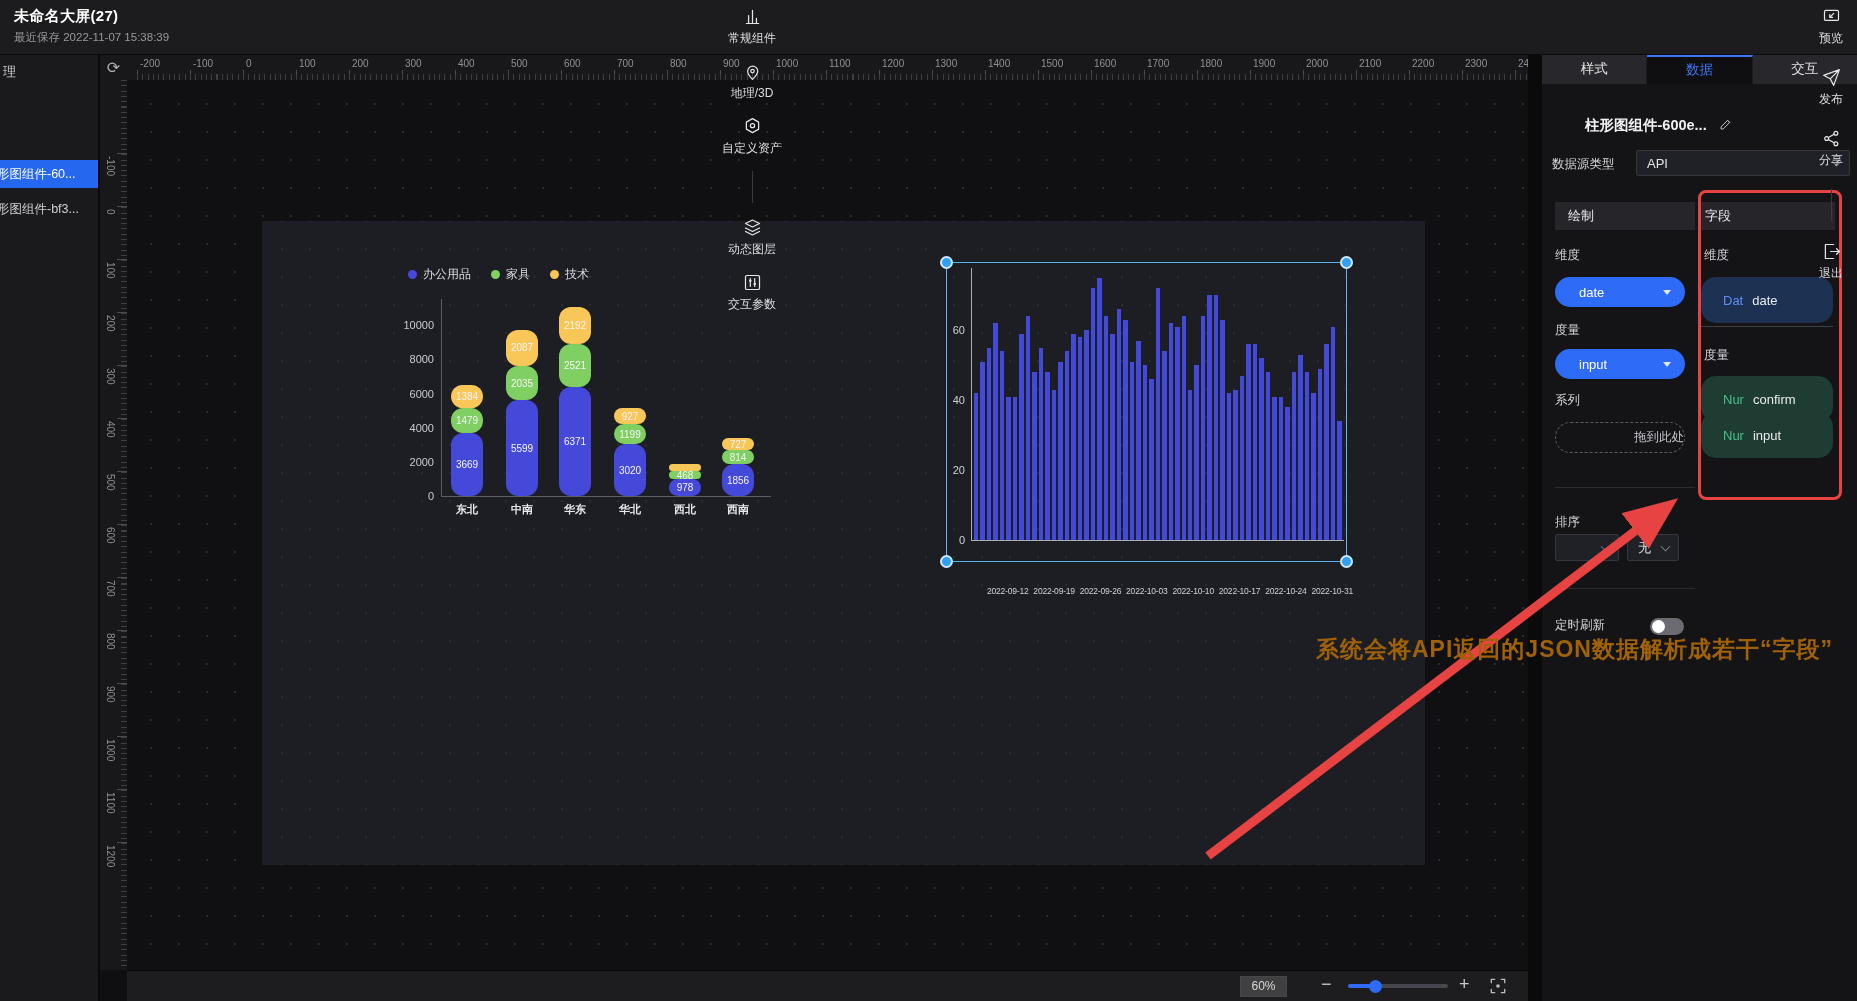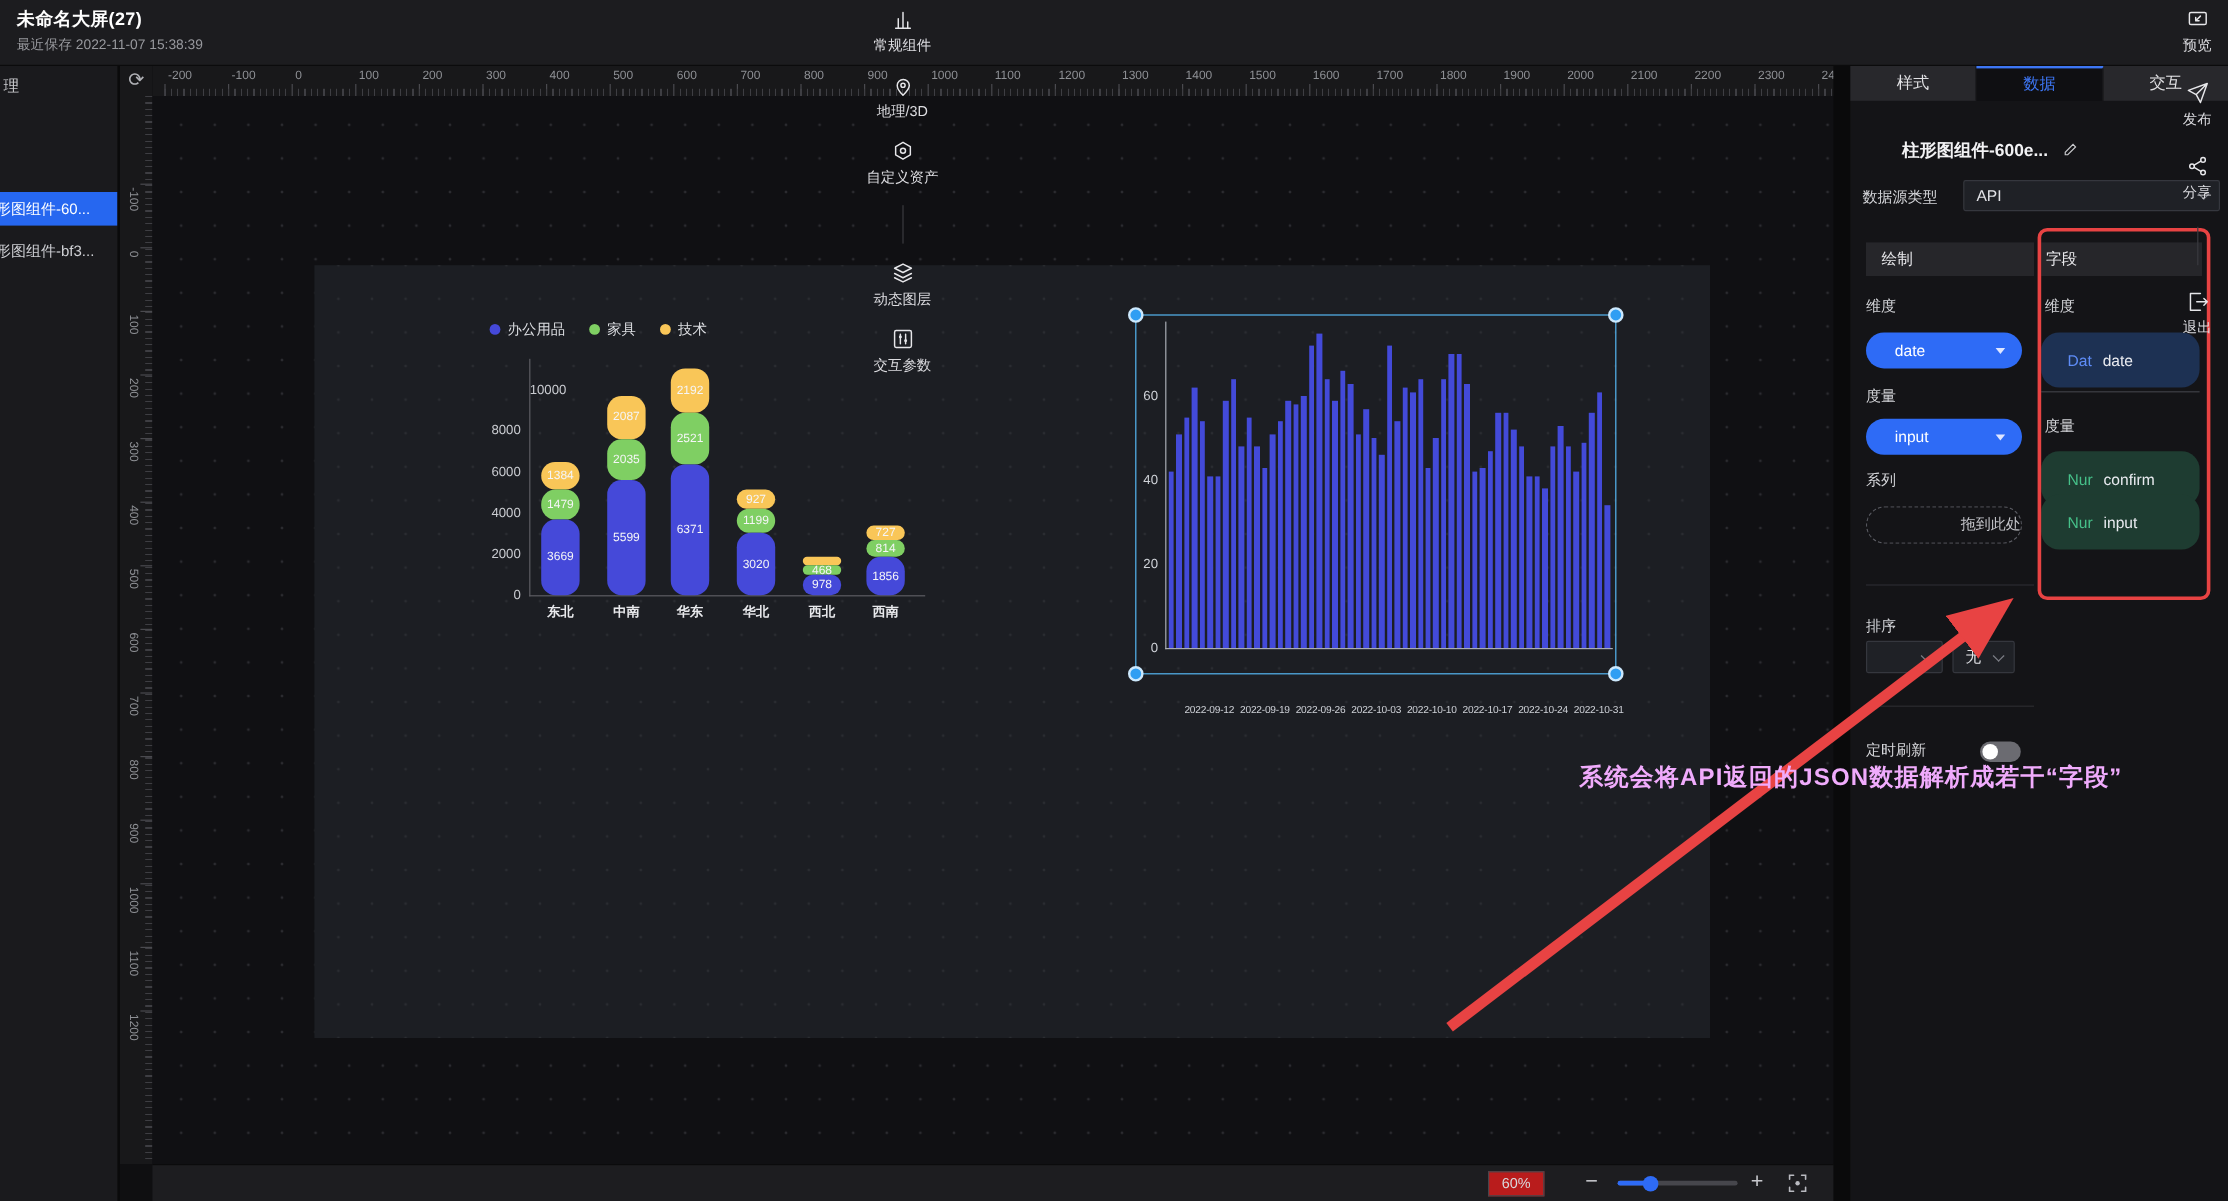--- a/index.html
+++ b/index.html
@@ -64,21 +64,21 @@
   .handle { position:absolute; width:13px; height:13px; border-radius:50%; background:#2f9ef3; border:2px solid #cde9fd; z-index:7; }
   .bar-plot { position:absolute; left:24px; top:5px; width:373px; height:273px; border-left:1px solid #a9acb3; border-bottom:1px solid #a9acb3; }
   .bar-row { position:absolute; left:2px; right:2px; bottom:0; top:0; display:flex; align-items:flex-end; gap:2px; }
   .bar { flex:1; background:#434ad9; }
   .bar-ytick { position:absolute; left:-7px; transform:translate(-100%,50%); font-size:11px; color:#ced1d7; }
   .date-row { position:absolute; left:40px; top:283px; width:366px; display:flex; justify-content:space-between;margin-top:40px; }
   .date-label { font-size:8.5px; letter-spacing:-.2px; color:#ced1d7; white-space:nowrap; }
 
   
   .canvas-bottom { position:absolute; left:127px; top:970px; width:1401px; height:31px; background:#1d1d20; border-top:1px solid #0b0b0c; z-index:12; }
-  .zoom-box { position:absolute; left:1113px; top:5px; width:47px; height:21px; background:#b91c1c; border:1px solid #46464c; color:#d8d9dd; font-size:12px; text-align:center; line-height:19px; }
+  .zoom-box { position:absolute; left:1113px; top:5px; width:47px; height:21px; background:#404040; border:1px solid #46464c; color:#d8d9dd; font-size:12px; text-align:center; line-height:19px; }
   .zoom-minus,.zoom-plus { position:absolute; top:3px; font-size:18px; font-weight:300; color:#c7c8cd; cursor:pointer; }
   .zoom-minus { left:1194px; } .zoom-plus { left:1332px; }
   .slider-track { position:absolute; left:1221px; top:13px; width:100px; height:4px; border-radius:2px; background:#46464c; cursor:pointer; }
   .slider-fill { position:absolute; left:0; top:0; height:4px; width:27px; border-radius:2px; background:#2e6bf6; }
   .slider-knob { position:absolute; left:21px; top:-4.5px; width:13px; height:13px; border-radius:50%; background:#2e6bf6; }
   .fit-icon { position:absolute; left:1361px; top:5px; width:20px; height:20px; cursor:pointer; }
 
   
   .gutter { position:absolute; left:1528px; top:55px; width:14px; height:946px; background:#0a0a0b; z-index:12; }
 
@@ -108,21 +108,21 @@
   .field-pill .fname { color:#e9ebf0; }
   .hline { position:absolute; height:1px; background:#2c2c30; }
   .red-box { position:absolute; left:156px; top:135px; width:144px; height:310px; border:3px solid #e84343; border-radius:8px; z-index:10; pointer-events:none; }
   .toggle { position:absolute; left:108px; top:563px; width:34px; height:17px; border-radius:9px; background:#6b6b71; cursor:pointer; }
   .toggle .knob { position:absolute; left:2px; top:2px; width:13px; height:13px; border-radius:50%; background:#fff; }
   .data-btn { position:absolute; left:5px; top:874px; width:303px; height:25px; background:#2d68fd; border-radius:3px; color:#fff; font-size:13px; display:flex; align-items:center; justify-content:center; gap:7px; cursor:pointer; }
   .circle-icon { width:13px; height:13px; border:1.2px solid #fff; border-radius:50%; display:inline-flex; align-items:center; justify-content:center; font-size:10px; line-height:1; color:#fff; }
 
   
   .arrow-overlay { position:absolute; left:0; top:0; z-index:50; pointer-events:none; }
-  .annotation { position:absolute; left:1316px; top:634px; font-size:20px; font-weight:bold; letter-spacing:1px; color:#f0abfc; white-space:nowrap; z-index:51; }
+  .annotation { position:absolute; left:1316px; top:634px; font-size:23px; font-weight:bold; letter-spacing:1px; color:#a16207; white-space:nowrap; z-index:51; }
 </style>
 </head>
 <body>
 
 <div id="app">
 
   <header class="top-bar">
     <div class="title-block">
       <div class="main-title">未命名大屏(27)</div>
       <div class="sub-title">最近保存 2022-11-07 15:38:39</div>
@@ -316,21 +316,21 @@
           <div class="legend-dot" style="background: rgb(249, 198, 88);"></div>
           <div class="legend-label">技术</div>
         </div>
       </div>
     <div class="stk-plot" id="stkPlot">
         <div class="ytick" style="bottom: 0px;">0</div>
         <div class="ytick" style="bottom: 34.1379px;">2000</div>
         <div class="ytick" style="bottom: 68.2759px;">4000</div>
         <div class="ytick" style="bottom: 102.414px;">6000</div>
         <div class="ytick" style="bottom: 136.552px;">8000</div>
-        <div class="ytick" style="bottom: 170.69px; margin-left: 38px;">10000</div>
+        <div class="ytick" style="bottom: 170.69px;">10000</div>
         <div class="stk-bar" style="left: 9px;">
           <div class="seg" style="height: 62.626px; background: rgb(69, 73, 217);">
             <div class="seg-label">3669</div>
           </div>
           <div class="seg" style="height: 25.245px; background: rgb(127, 207, 99);">
             <div class="seg-label">1479</div>
           </div>
           <div class="seg" style="height: 23.6234px; background: rgb(249, 198, 88);">
             <div class="seg-label">1384</div>
           </div>

